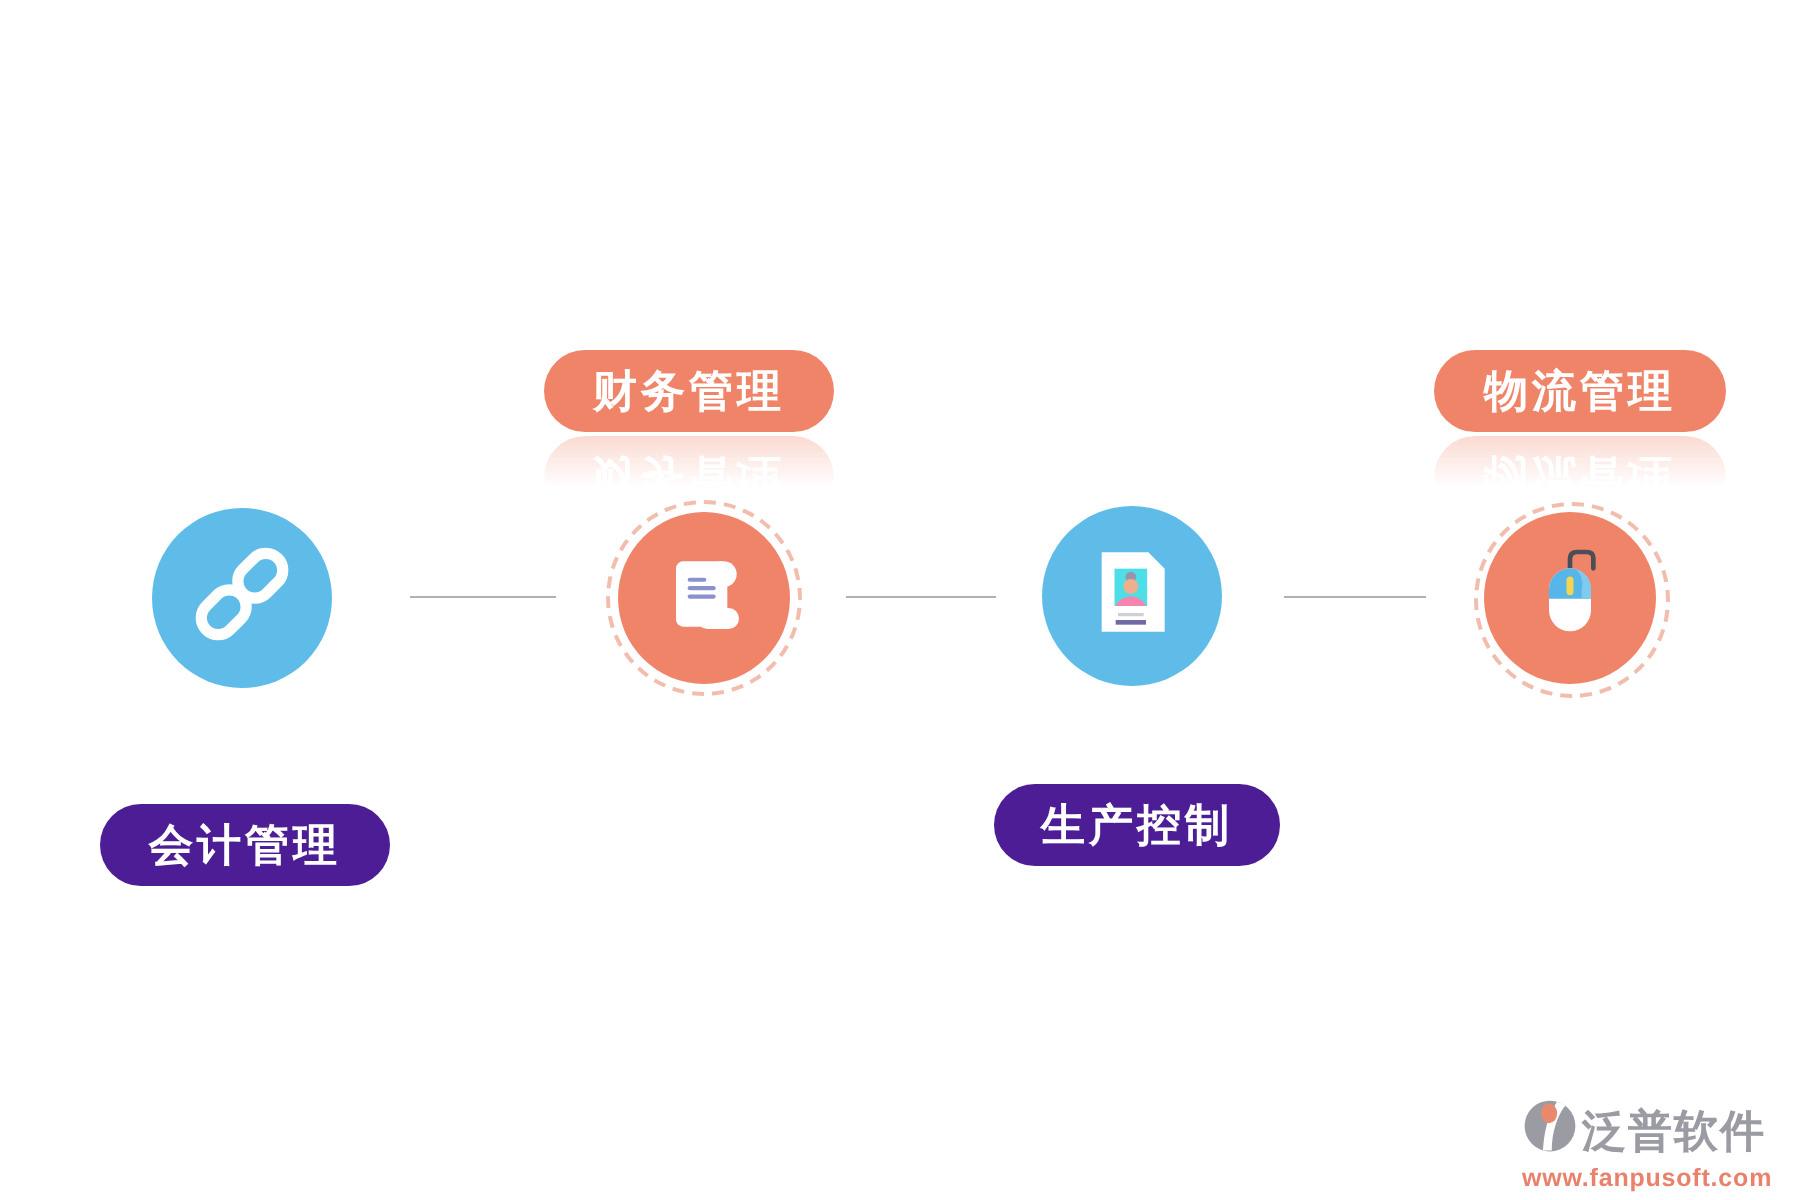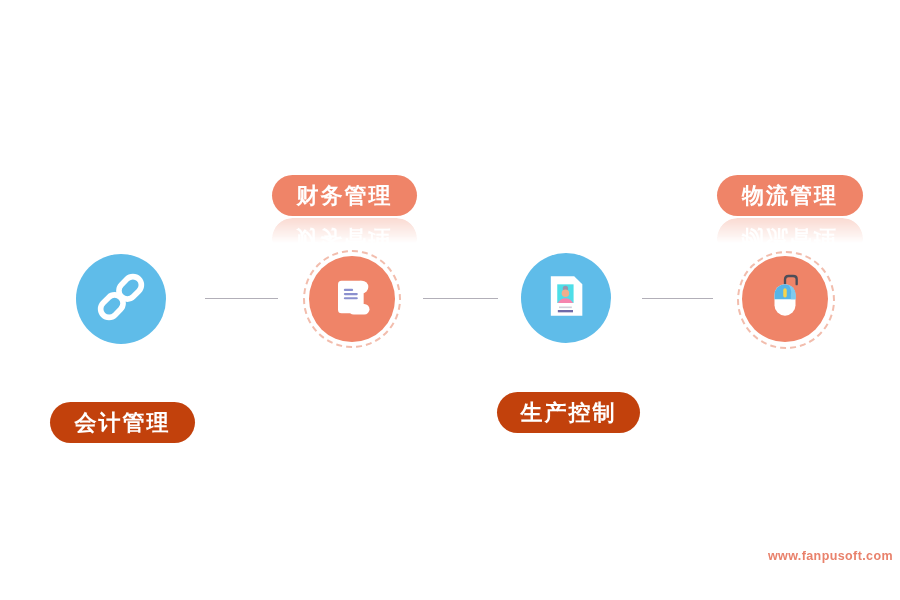--- a/index.html
+++ b/index.html
@@ -12,34 +12,34 @@
   .node-circle.blue{width:90px;height:90px;background:#5fbce9;}
   .node-circle.salmon{width:86px;height:86px;background:#ef8468;}
   .ring{position:absolute;width:94px;height:94px;border:2px dashed #f2bdad;border-radius:50%;}
   
   .connector{position:absolute;height:1px;background:#b2afb8;top:298px;}
   
   .pill{
     position:absolute;height:41px;border-radius:21px;display:flex;align-items:center;justify-content:center;
     color:#ffffff;font-weight:bold;font-size:22px;letter-spacing:2px;white-space:nowrap;
   }
-  .pill.blue{background:#c2410c;}
+  .pill.blue{background:#4c1d95;}
   .pill.salmon{background:#ef8468;}
   .pill-reflect{
     position:absolute;height:41px;border-radius:21px;display:flex;align-items:center;justify-content:center;
     color:#ffffff;font-weight:bold;font-size:22px;letter-spacing:2px;white-space:nowrap;
     background:#ef8468;transform:scaleY(-1);opacity:.40;
     -webkit-mask-image:linear-gradient(to bottom,transparent 38%,rgba(0,0,0,.75) 100%);
             mask-image:linear-gradient(to bottom,transparent 38%,rgba(0,0,0,.75) 100%);
   }
   
   .watermark{position:absolute;left:761px;top:549px;width:132px;}
   .wm-row{display:flex;align-items:center;gap:2px;}
   .wm-brand{color:#9b9ba3;font-size:22px;font-weight:bold;letter-spacing:1px;}
-  .wm-url{color:#e9826c;font-size:12.5px;font-weight:bold;margin-top:0px;text-align:right;letter-spacing:.4px;}
+  .wm-url{color:#e9826c;font-size:12.5px;font-weight:bold;margin-top:0px;text-align:left;letter-spacing:.4px;}
 </style>
 </head>
 <body>
 
 <div class="stage">
 
   <div class="connector" style="left:205px;width:73px;"></div>
   <div class="connector" style="left:423px;width:75px;"></div>
   <div class="connector" style="left:642px;width:71px;"></div>
 
@@ -103,16 +103,26 @@
 
   <div class="pill salmon" style="left:272px;top:175px;width:145px;">财务管理</div>
   <div class="pill-reflect" style="left:272px;top:218px;width:145px;">财务管理</div>
 
   <div class="pill blue" style="left:497px;top:392px;width:143px;">生产控制</div>
 
   <div class="pill salmon" style="left:717px;top:175px;width:146px;">物流管理</div>
   <div class="pill-reflect" style="left:717px;top:218px;width:146px;">物流管理</div>
 
   <div class="watermark">
+    <div class="wm-row">
+      <span>
+        <svg viewBox="0 0 32 32" width="28" height="28">
+          <circle cx="16" cy="16" r="14.5" fill="#9b9ba3"></circle>
+          <path fill="#ffffff" d="M20 2 C14.5 11 12.5 20 12 30 L17 30 C17 20 20 10 25 4 Z"></path>
+          <ellipse cx="15.5" cy="8.8" rx="4.6" ry="5.6" fill="#e8896d"></ellipse>
+        </svg>
+      </span>
+      <span class="wm-brand">泛普软件</span>
+    </div>
     <div class="wm-url">www.fanpusoft.com</div>
   </div>
 
 </div>
 
 </body></html>

